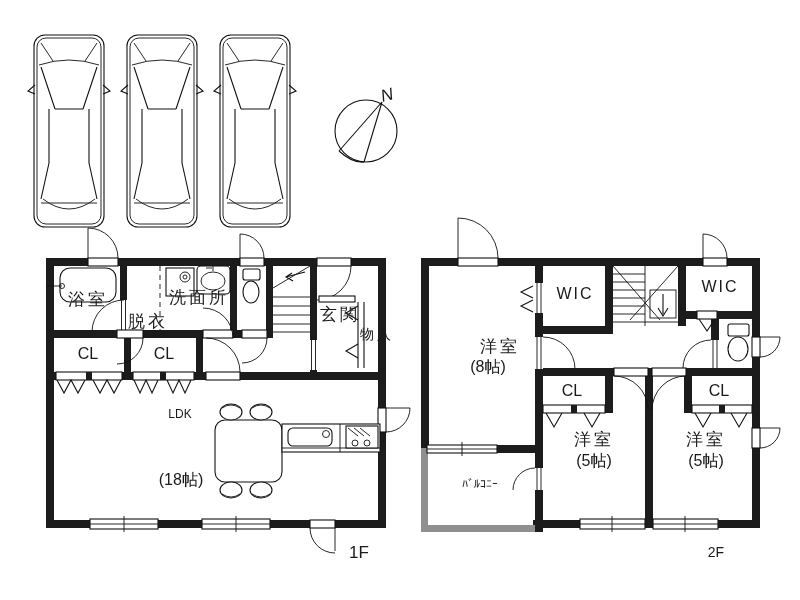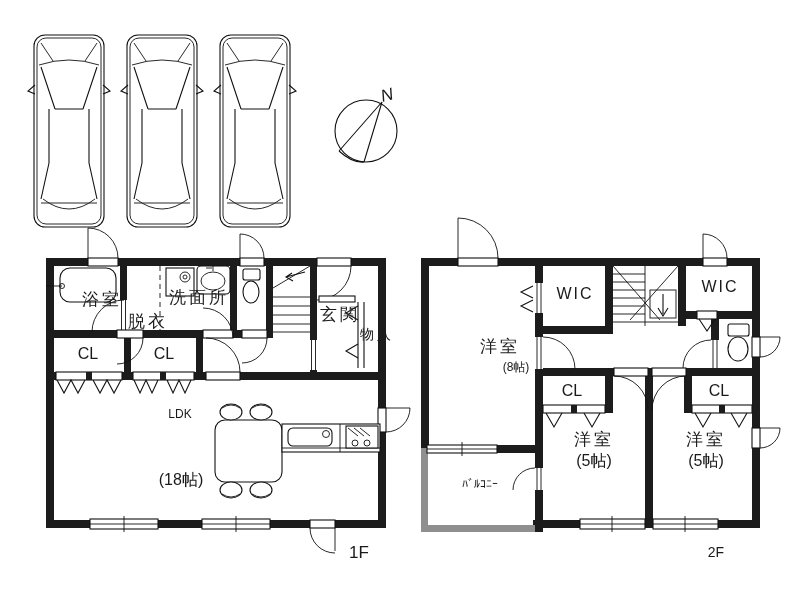--- a/index.html
+++ b/index.html
@@ -313,33 +313,33 @@
 
     <g>
       <rect class="fix" x="728" y="324" width="21" height="12" rx="2"></rect>
       <ellipse class="fix" cx="738" cy="349" rx="10" ry="12"></ellipse>
     </g>
   </g>
 </svg>
 
   <div class="lbl north" style="left:387px;top:95px;font-size:17px;">N</div>
 
-  <div class="lbl cjk" style="left:102px;top:299px;font-size:17px;text-align:center;">浴室</div>
+  <div class="lbl cjk" style="left:88px;top:299px;font-size:17px;text-align:center;">浴室</div>
   <div class="lbl cjk" style="left:148px;top:321px;font-size:17px;">脱衣</div>
   <div class="lbl cjk" style="left:199px;top:297px;font-size:17px;">洗面所</div>
   <div class="lbl cjk" style="left:340px;top:315px;font-size:17px;font-family:Liberation Mono, monospace;">玄関</div>
   <div class="lbl cjk" style="left:377px;top:334px;font-size:14px;">物入</div>
   <div class="lbl" style="left:88px;top:354px;font-size:16px;">CL</div>
   <div class="lbl" style="left:164px;top:354px;font-size:16px;">CL</div>
   <div class="lbl" style="left:180px;top:414px;font-size:12px;">LDK</div>
   <div class="lbl" style="left:181px;top:460px;font-size:16px;margin-top:20px;">(18帖)</div>
   <div class="lbl" style="left:359px;top:552px;font-size:17px;">1F</div>
 
   <div class="lbl cjk" style="left:500px;top:346px;font-size:17px;">洋室</div>
-  <div class="lbl" style="left:516px;top:367px;font-size:12px;">(8帖)</div>
+  <div class="lbl" style="left:488px;top:367px;font-size:16px;">(8帖)</div>
   <div class="lbl" style="left:575px;top:294px;font-size:16px;letter-spacing:2px;">WIC</div>
   <div class="lbl" style="left:720px;top:287px;font-size:16px;letter-spacing:2px;">WIC</div>
   <div class="lbl" style="left:572px;top:391px;font-size:16px;">CL</div>
   <div class="lbl" style="left:719px;top:391px;font-size:16px;">CL</div>
   <div class="lbl cjk" style="left:594px;top:439px;font-size:17px;">洋室</div>
   <div class="lbl" style="left:594px;top:461px;font-size:16px;">(5帖)</div>
   <div class="lbl cjk" style="left:706px;top:439px;font-size:17px;">洋室</div>
   <div class="lbl" style="left:706px;top:461px;font-size:16px;">(5帖)</div>
   <div class="lbl" style="left:480px;top:484px;font-size:12px;">ﾊﾞﾙｺﾆｰ</div>
   <div class="lbl" style="left:716px;top:552px;font-size:14px;">2F</div>

